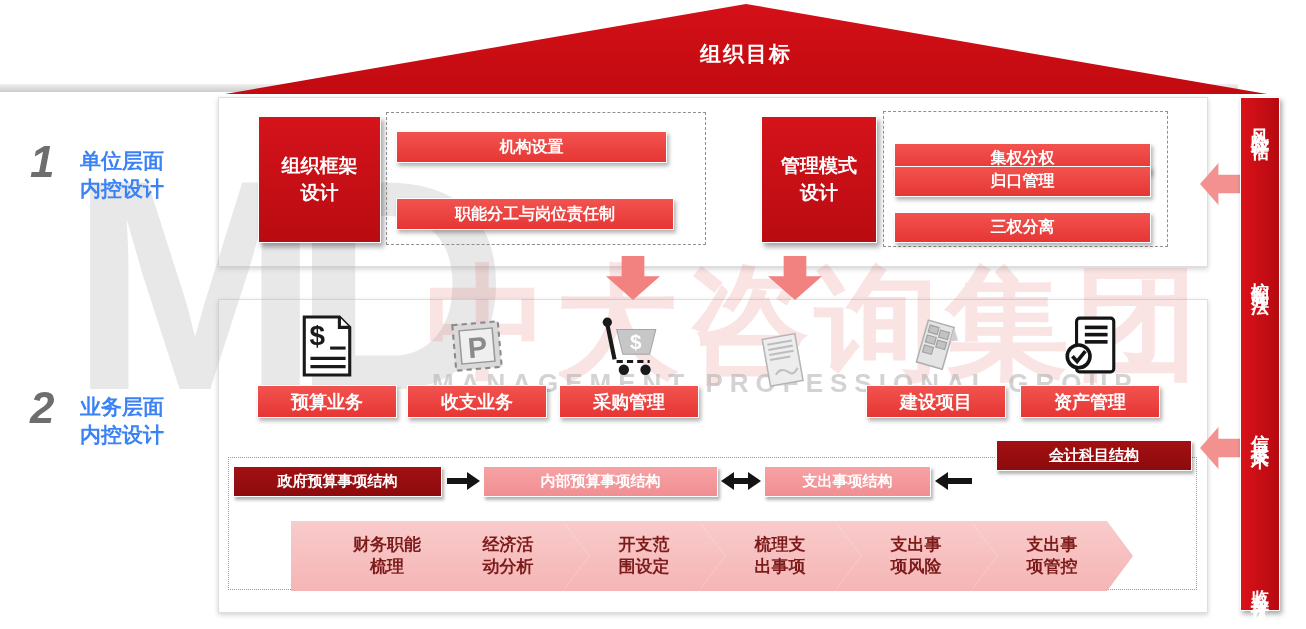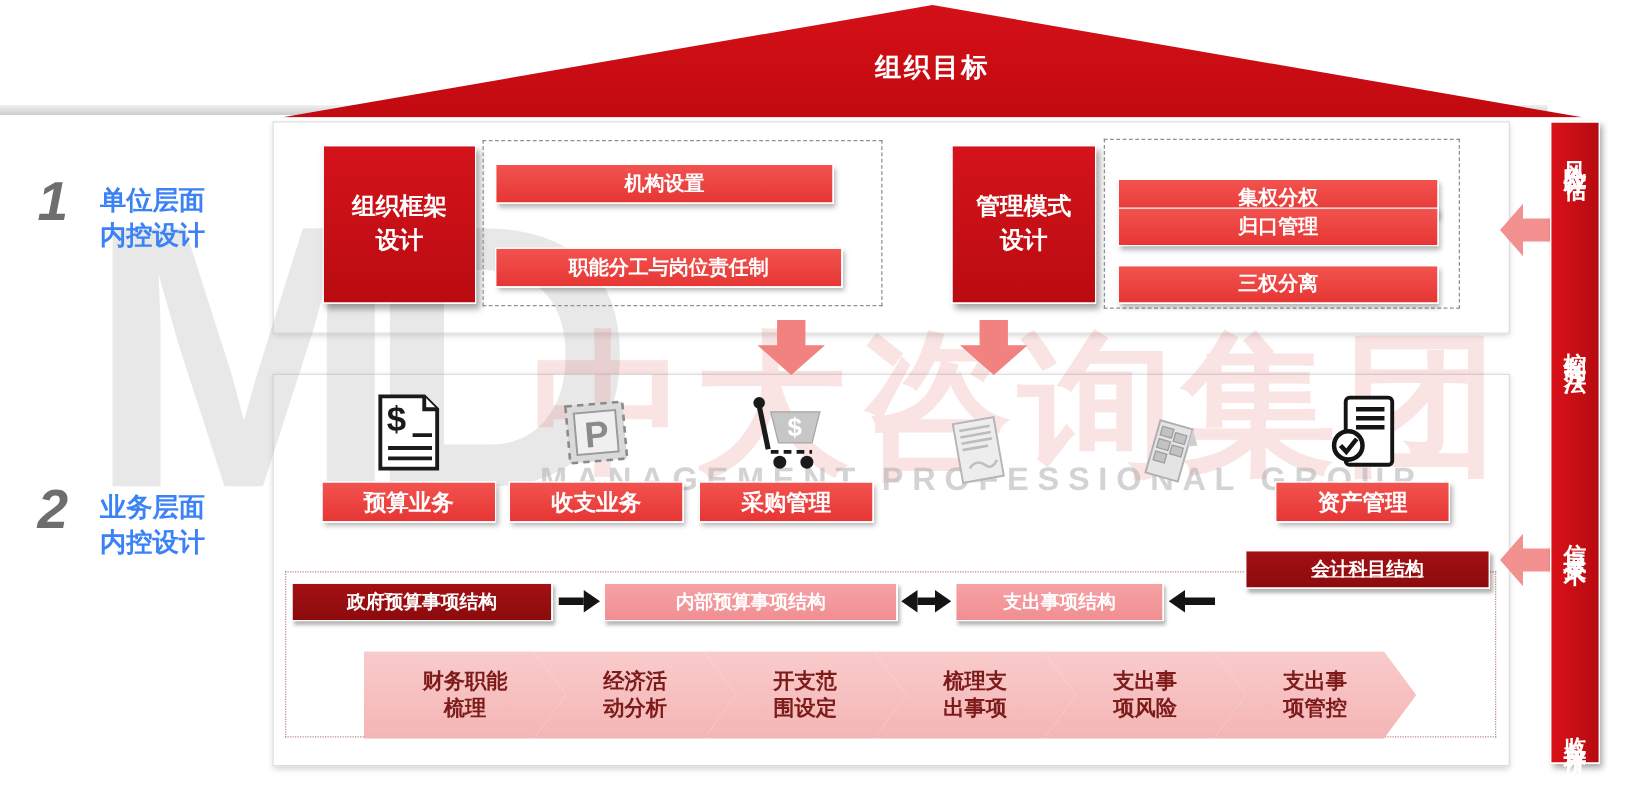--- a/index.html
+++ b/index.html
@@ -67,21 +67,21 @@
   .struct{display:flex;align-items:center;justify-content:center;color:#fff;font-weight:bold;
     font-size:15px;height:31px;box-shadow:2px 3px 3px rgba(0,0,0,0.3);border:1px solid #fff;box-sizing:border-box;}
   .struct-dark{background:linear-gradient(180deg,#a31013,#8c0b0d);}
   .struct-pink{background:linear-gradient(180deg,#f6a2a5,#f18e92);}
   
   .chev{top:521px;width:162px;height:70px;background:linear-gradient(180deg,#f9cbcb,#f5b5b5);
     color:#7d1b1b;font-weight:bold;font-size:17px;line-height:1.3;text-align:center;
     display:flex;flex-direction:column;align-items:center;justify-content:center;
     clip-path:polygon(0 0,calc(100% - 26px) 0,100% 50%,calc(100% - 26px) 100%,0 100%,26px 50%);
     filter:drop-shadow(2px 2px 2px rgba(0,0,0,0.25));}
-  .chev.first{clip-path:polygon(0 0,calc(100% - 26px) 0,100% 50%,calc(100% - 26px) 100%,0 100%);}
+  .chev.first{clip-path:polygon(0 0,calc(100% - 26px) 0,100% 50%,calc(100% - 26px) 100%,0 100%);padding-left:15px;}
 </style>
 </head>
 <body>
 
 <div class="abs gray-band"></div>
 
 <div class="abs z-wm wm-md">MD</div>
 <div class="abs z-wm wm-cn">中大咨询集团</div>
 <div class="abs z-wm wm-en">MANAGEMENT PROFESSIONAL GROUP</div>
 
@@ -191,20 +191,21 @@
           <rect x="18" y="12" width="9" height="7"></rect>
             <rect x="29" y="14" width="9" height="7"></rect>
           <rect x="18" y="22" width="9" height="7"></rect>
             <rect x="29" y="24" width="9" height="7"></rect>
           <rect x="18" y="32" width="9" height="7"></rect>
         </g>
         <path d="M41 8 l7 11 -7 3 z" fill="#cfcfcf"></path>
       </g>
     </svg>
   </span>
+  <div class="module-label">建设项目</div>
 </div>
 
 <div class="abs z-content module" style="left:1020px;">
   <span class="icon-wrap">
     <svg width="56" height="62" viewBox="0 0 54 60">
       <rect x="14" y="3" width="36" height="52" rx="3" fill="#fff" stroke="#141414" stroke-width="3"></rect>
       <g stroke="#141414" stroke-width="3.5">
         <line x1="22" y1="12" x2="44" y2="12"></line>
           <line x1="22" y1="19" x2="44" y2="19"></line>
           <line x1="22" y1="26" x2="44" y2="26"></line>

